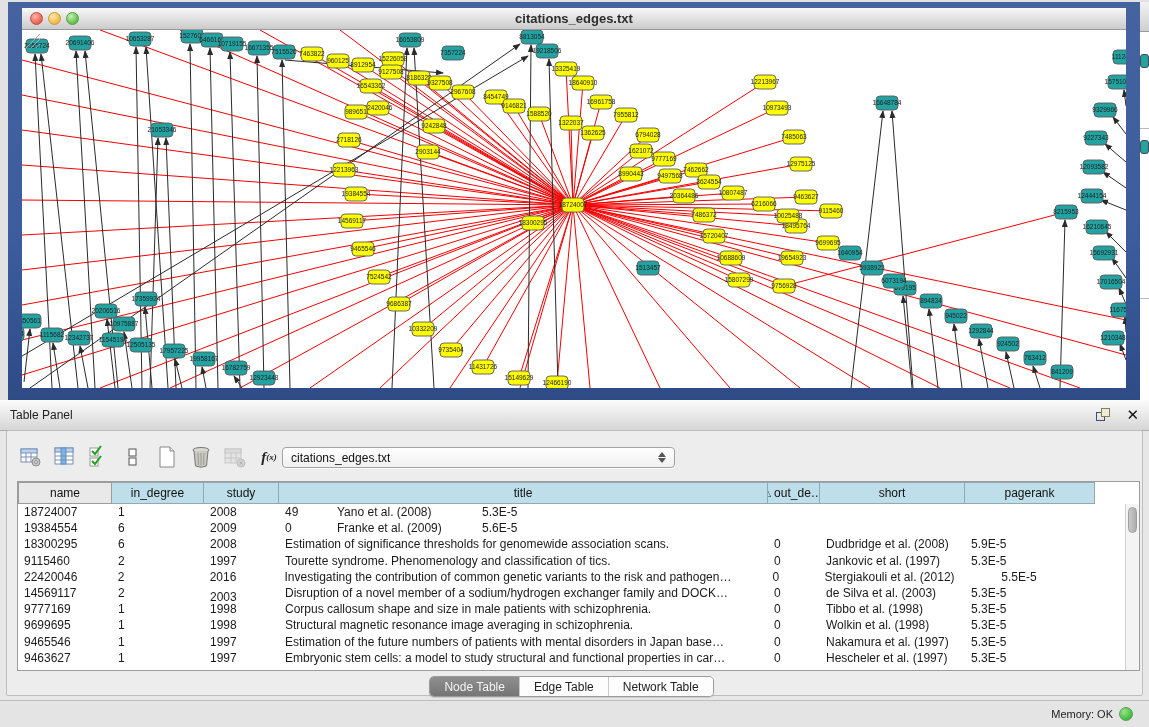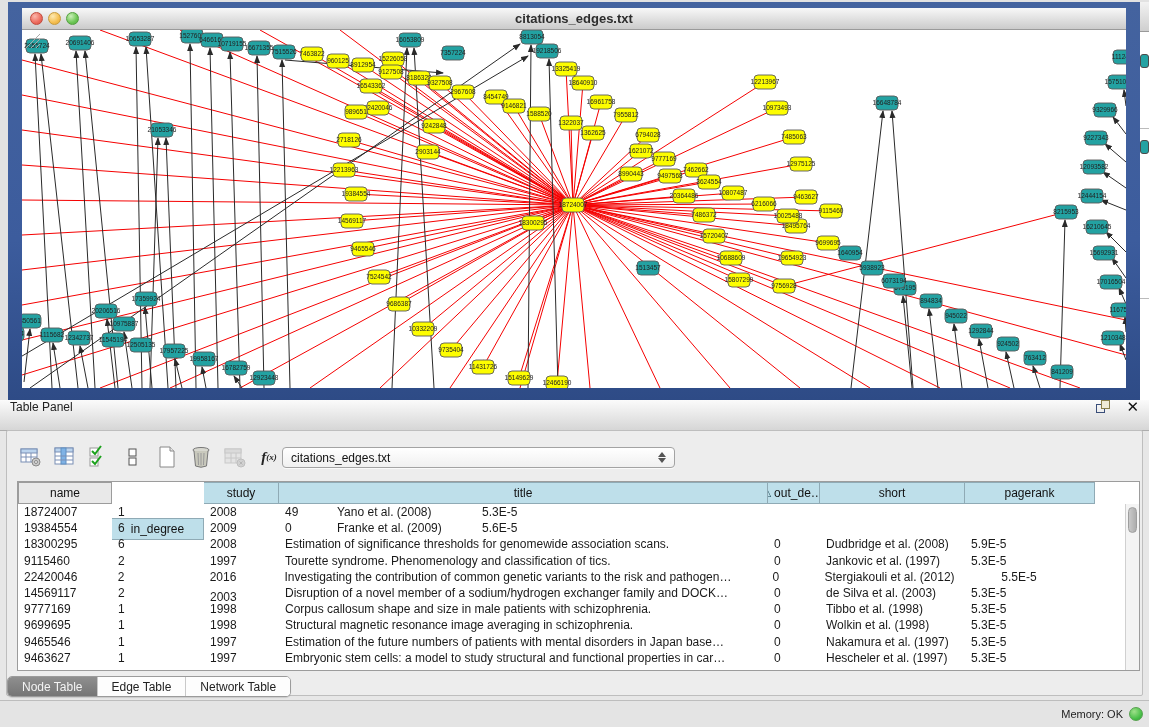--- a/index.html
+++ b/index.html
@@ -22,21 +22,21 @@
 
   
   .sliver { position:absolute; left:1140px; top:2px; width:9px; height:398px; background:#FFFFFF; overflow:hidden; }
   .sliver .bar { position:absolute; left:0; width:9px; height:30px; top:0; background:linear-gradient(180deg,#F2F2F2,#CFCFCF); border-bottom:1px solid #9A9A9A; }
   .sliver .frag { position:absolute; left:0; width:9px; height:14px; background:#23A2A2; border:1px solid #4A4A4A; border-radius:3px; }
   .sliver .hline { position:absolute; left:0; width:9px; height:1px; background:#BBB; }
 
   
   .table-panel { position:absolute; left:0; top:400px; width:1149px; height:300px; background:#E7E7E7; }
   .panel-titlebar { height:31px; background:linear-gradient(180deg,#FBFBFB,#D6D6D6);
-    border-bottom:1px solid #ADADAD; display:flex; padding:0 10px; }
+    border-bottom:1px solid #ADADAD; display:flex; align-items:center; padding:0 10px; }
   .panel-title { font-size:12px; color:#222; }
   .panel-titlebar .spacer { flex:1; }
   .float-icon { width:16px; height:14px; position:relative; margin-right:14px; cursor:default; }
   .float-icon .sq1 { position:absolute; left:0; top:4px; width:9px; height:9px; border:1px solid #3A4E79; background:transparent; }
   .float-icon .sq2 { position:absolute; left:5px; top:0; width:9px; height:9px; border:1px solid #8A804C; background:#EFEBD8; }
   .close-x { font-size:15px; font-weight:bold; color:#111; line-height:14px; cursor:default; }
 
   .panel-body { position:absolute; left:6px; top:30px; width:1137px; height:266px;
     background:#EDEDED; border:1px solid #BEBEBE; border-radius:2px; }
 
@@ -57,28 +57,28 @@
         display:flex; align-items:center; justify-content:center; overflow:hidden; white-space:nowrap; }
   .th:first-child { background:#E9E9E9; border-left:1px solid #9C9C9C; border-color:#9C9C9C; }
   .th .sortglyph { font-size:9px; margin-right:3px; color:#14424F; }
   .tbody { position:absolute; left:0; top:22px; right:14px; bottom:0; }
   .tr { display:flex; height:16.2px; align-items:center; }
   .td { font-size:12px; color:#1A1A1A; padding-left:6px; white-space:nowrap; overflow:hidden; }
   .vscroll { position:absolute; right:0; top:22px; width:14px; bottom:0; background:#F4F4F4; border-left:1px solid #D0D0D0; }
   .vthumb { position:absolute; left:2px; top:3px; width:9px; height:26px; border-radius:5px;
     background:linear-gradient(90deg,#C9C9C9,#ADADAD); border:1px solid #9E9E9E; }
 
-  .tabs { position:absolute; left:0; right:6px; top:245px; display:flex; justify-content:flex-start; }
+  .tabs { position:absolute; left:0; right:6px; top:245px; display:flex; justify-content:center; }
   .seg { display:flex; border:1px solid #9B9B9B; border-radius:5px; overflow:hidden; background:#FFF; box-shadow:0 1px 1px rgba(0,0,0,.12); }
   .seg-btn { height:19px; display:flex; align-items:center; padding:0 14px; font-size:12px; color:#222; background:#FDFDFD; border-left:1px solid #C9C9C9; }
   .seg-btn:first-child { border-left:none; }
   .seg-btn.selected { background:linear-gradient(180deg,#8F8F8F,#757575); color:#F4F4F4; }
 
   .status-bar { position:absolute; left:0; top:700px; width:1149px; height:27px; background:#E4E4E4; border-top:1px solid #BDBDBD;
-    display:flex; align-items:center; justify-content:flex-end; padding-right:6px; gap:6px; }
+    display:flex; align-items:center; justify-content:flex-end; padding-right:16px; gap:6px; }
   .mem-label { font-size:11px; color:#222; }
   .mem-dot { width:14px; height:14px; border-radius:50%; background:radial-gradient(circle at 35% 30%,#9FE08A,#46BE46 65%,#2E9B34); border:1px solid #57A24F; }
 </style>
 </head>
 <body>
 
 <div class="net-window">
   <div class="titlebar">
     <div class="lights">
       <span class="light red"></span>
@@ -783,21 +783,21 @@
           <span class="up"></span>
           <span class="down"></span>
         </span>
     </div>
 
     <div class="grid-table">
       <div class="thead" id="thead">
           <div class="th" style="width: 94px;">
             <span>name</span>
           </div>
-          <div class="th" style="width: 92px; margin-top: 36px;">
+          <div class="th" style="width: 92px;">
             <span>in_degree</span>
           </div>
           <div class="th" style="width: 75px;">
             <span>study</span>
           </div>
           <div class="th" style="width: 489px;">
             <span>title</span>
           </div>
           <div class="th" style="width: 52px;">
             <span class="sortglyph">△</span>

